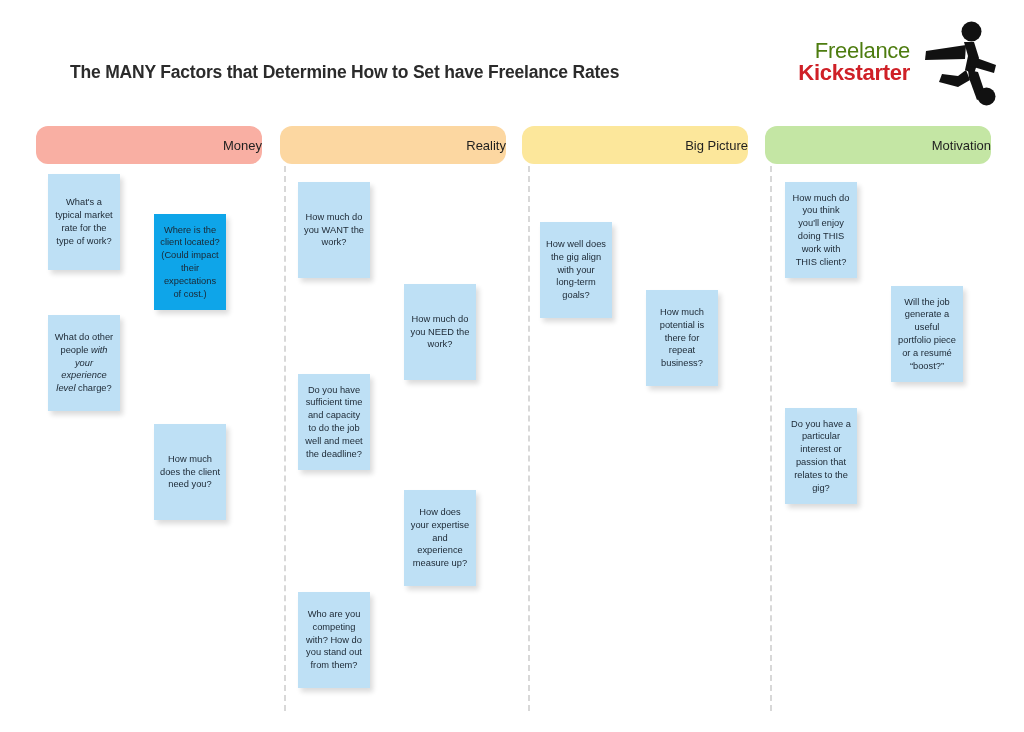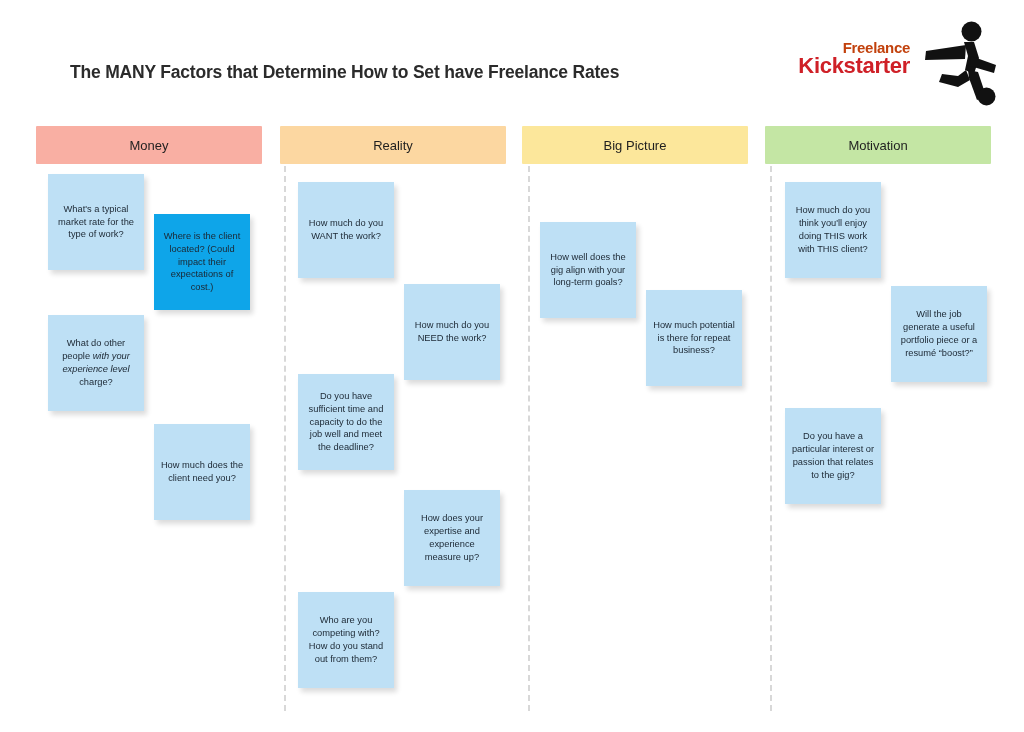--- a/index.html
+++ b/index.html
@@ -39,23 +39,23 @@
     height: 90px;
   }
   .logo-text {
     position: absolute;
     left: 0px;
     top: 22px;
     width: 150px;
     text-align: right;
   }
   .logo-line1 {
-    font-size: 15px;
-    font-weight: bold;
-    color: #c2410c;
+    font-size: 22px;
+    font-weight: normal;
+    color: #4d7c0f;
     line-height: 1.0;
     letter-spacing: -0.3px;
   }
   .logo-line2 {
     font-size: 22px;
     font-weight: bold;
     color: #cf2027;
     line-height: 1.0;
     letter-spacing: -0.3px;
   }
@@ -73,40 +73,40 @@
     top: 126px;
     width: 226px;
     height: 592px;
   }
   .col-header {
     position: absolute;
     left: 0;
     top: 0;
     width: 226px;
     height: 38px;
-    border-radius: 1px;
+    border-radius: 12px;
     display: flex;
     align-items: center;
-    justify-content: center;
+    justify-content: flex-end;
     font-size: 13px;
     color: #1f1f1f;
   }
   .col-divider {
     position: absolute;
     top: 40px;
     left: 248px;
     width: 0;
     height: 545px;
     border-left: 2px dashed #d8d8d8;
   }
 
   
   .note {
     position: absolute;
-    width: 96px;
+    width: 72px;
     height: 96px;
     background: #bee0f5;
     box-shadow: 3px 4px 5px rgba(0, 0, 0, 0.14);
     display: flex;
     align-items: center;
     justify-content: center;
     box-sizing: border-box;
     padding: 6px 6px;
   }
   .note-text {

